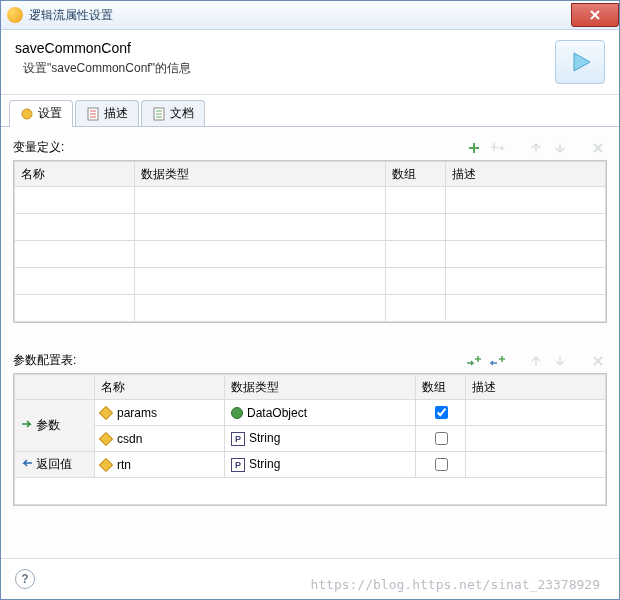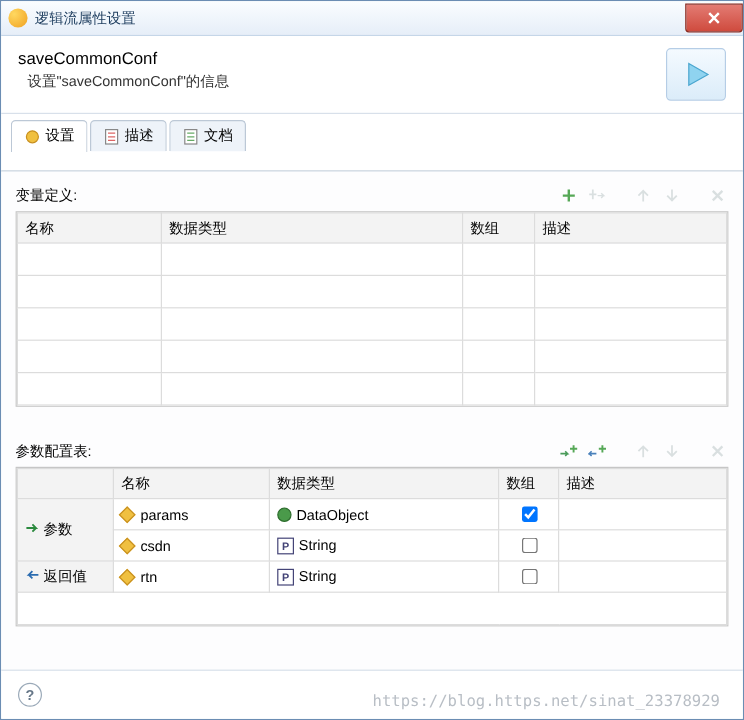--- a/index.html
+++ b/index.html
@@ -7,26 +7,26 @@
 .titlebar{height:28px;background:linear-gradient(#fafdff,#e6eef8);border-bottom:1px solid #c5d6e8;display:flex;align-items:center;padding:0 0 0 6px}
 .titlebar .app-icon{width:16px;height:16px;border-radius:50%;background:radial-gradient(circle at 30% 30%,#ffd860,#f0a020);margin-right:6px}
 .titlebar .title{flex:1;color:#1a3a5c}
 .close-btn{width:46px;height:22px;background:linear-gradient(#e37b73,#cf4b3e);border:1px solid #8a2a20;border-radius:0 0 3px 3px;margin-top:-1px;display:flex;align-items:center;justify-content:center;color:#fff;font-weight:bold;font-size:13px;cursor:pointer}
 .header{padding:10px 14px 10px 14px;display:flex;align-items:flex-start;border-bottom:1px solid #d8e0ea;background:#fff}
 .header-left{flex:1}
 .header h1{margin:0 0 4px 0;font-size:14px;font-weight:normal}
 .header .sub{color:#333;padding-left:8px}
 .run-btn{width:48px;height:42px;border:1px solid #b5cde6;border-radius:4px;background:linear-gradient(#f4faff,#dbecf9);display:flex;align-items:center;justify-content:center;cursor:pointer}
 .run-btn svg{display:block}
-.tabs{display:flex;align-items:flex-end;padding:4px 8px 16px 8px;background:#fff;border-bottom:1px solid #bcc8d6}
+.tabs{display:flex;align-items:flex-end;padding:4px 8px 0 8px;background:#fff;border-bottom:1px solid #bcc8d6}
 .tab{display:flex;align-items:center;gap:4px;padding:4px 10px;border:1px solid #bcc8d6;border-bottom:none;background:#eef3f9;border-radius:4px 4px 0 0;margin-right:2px;cursor:pointer}
 .tab.active{background:#fff;position:relative;top:1px;padding-bottom:5px}
 .tab-icon{width:14px;height:14px}
 .content{flex:1;background:#fdfdfe;padding:10px 12px;overflow:auto}
-.section-head{display:flex;align-items:flex-start;margin:2px 0 4px 0}
+.section-head{display:flex;align-items:flex-end;margin:2px 0 4px 0}
 .section-head .label{flex:1}
 .toolbar{display:flex;align-items:center;gap:6px}
 .tbtn{width:18px;height:16px;display:flex;align-items:center;justify-content:center;cursor:pointer;opacity:.85}
 .tbtn.disabled{opacity:.35;cursor:default}
 .grid{border:1px solid #c6c6c6}
 .grid table{width:100%;border-collapse:collapse;table-layout:fixed}
 .grid th,.grid td{border:1px solid #dcdcdc;padding:3px 6px;height:18px;text-align:left;background:#fff;font-weight:normal;font-size:12px}
 .grid th{background:#f3f3f3}
 .grid .empty td{height:20px}
 .grid.params-table th{background:#f3f3f3}

